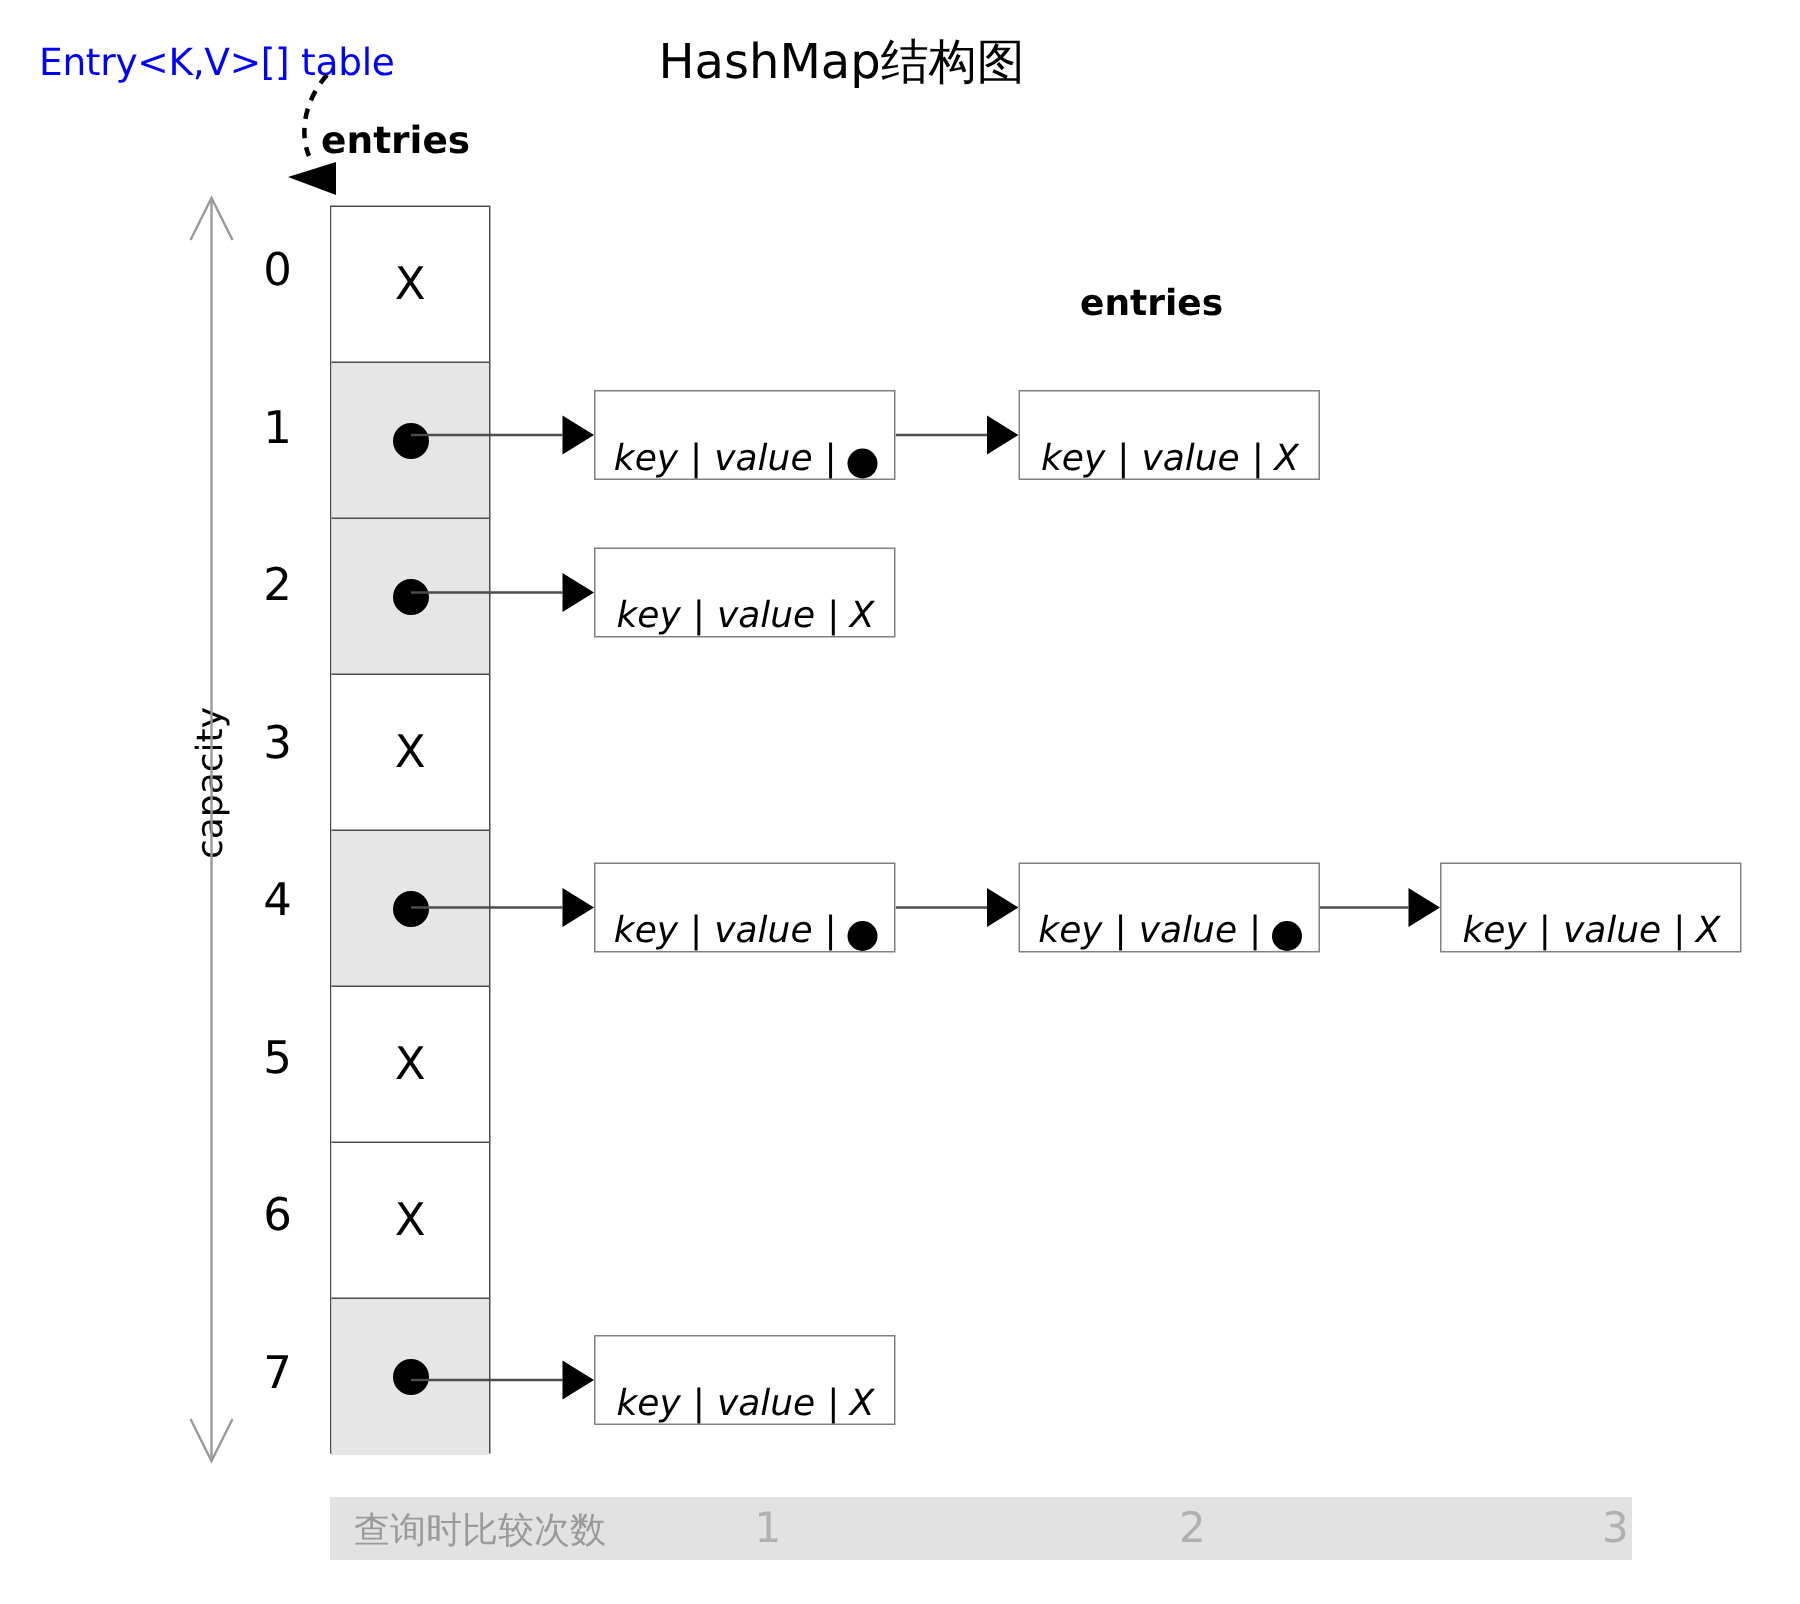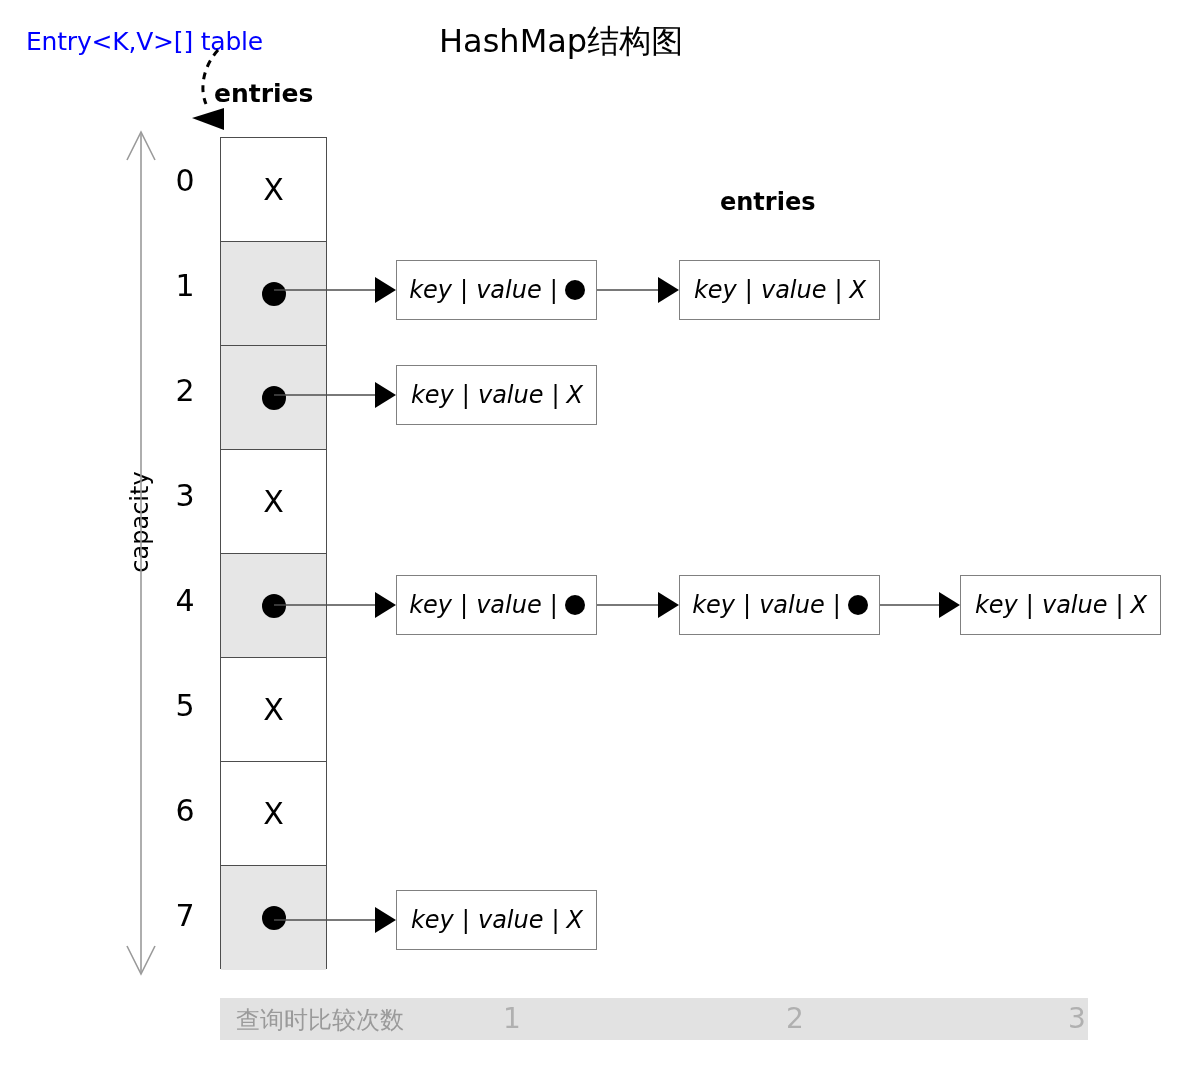--- a/index.html
+++ b/index.html
@@ -111,21 +111,21 @@
   
   #table-pointer { left: 180px; top: 46px; }
 
   
   .entry-box {
     box-sizing: border-box;
     height: 60px;
     border: 1.5px solid #808080;
     background: #ffffff;
     display: flex;
-    align-items: center;
+    align-items: flex-end;
     justify-content: center;
     font-style: italic;
     font-size: 24px;
     color: #000000;
     white-space: nowrap;
   }
   .entry-box .seg { padding: 0 1px; }
   .entry-box .sep { padding: 0 7px; color: #000000; font-style: normal; }
   .entry-dot {
     width: 20px;

